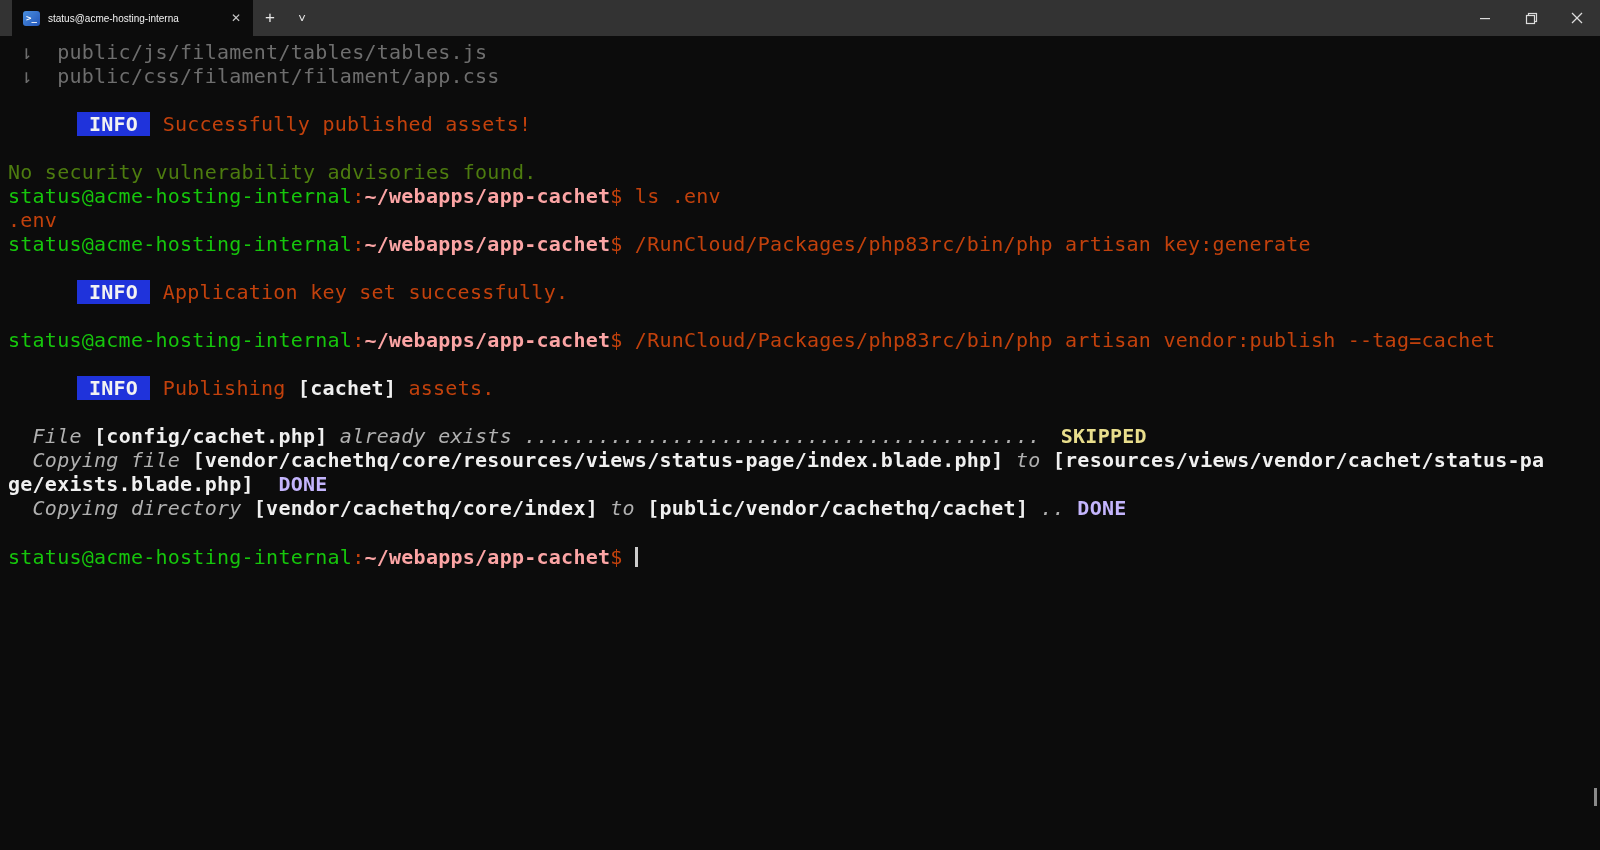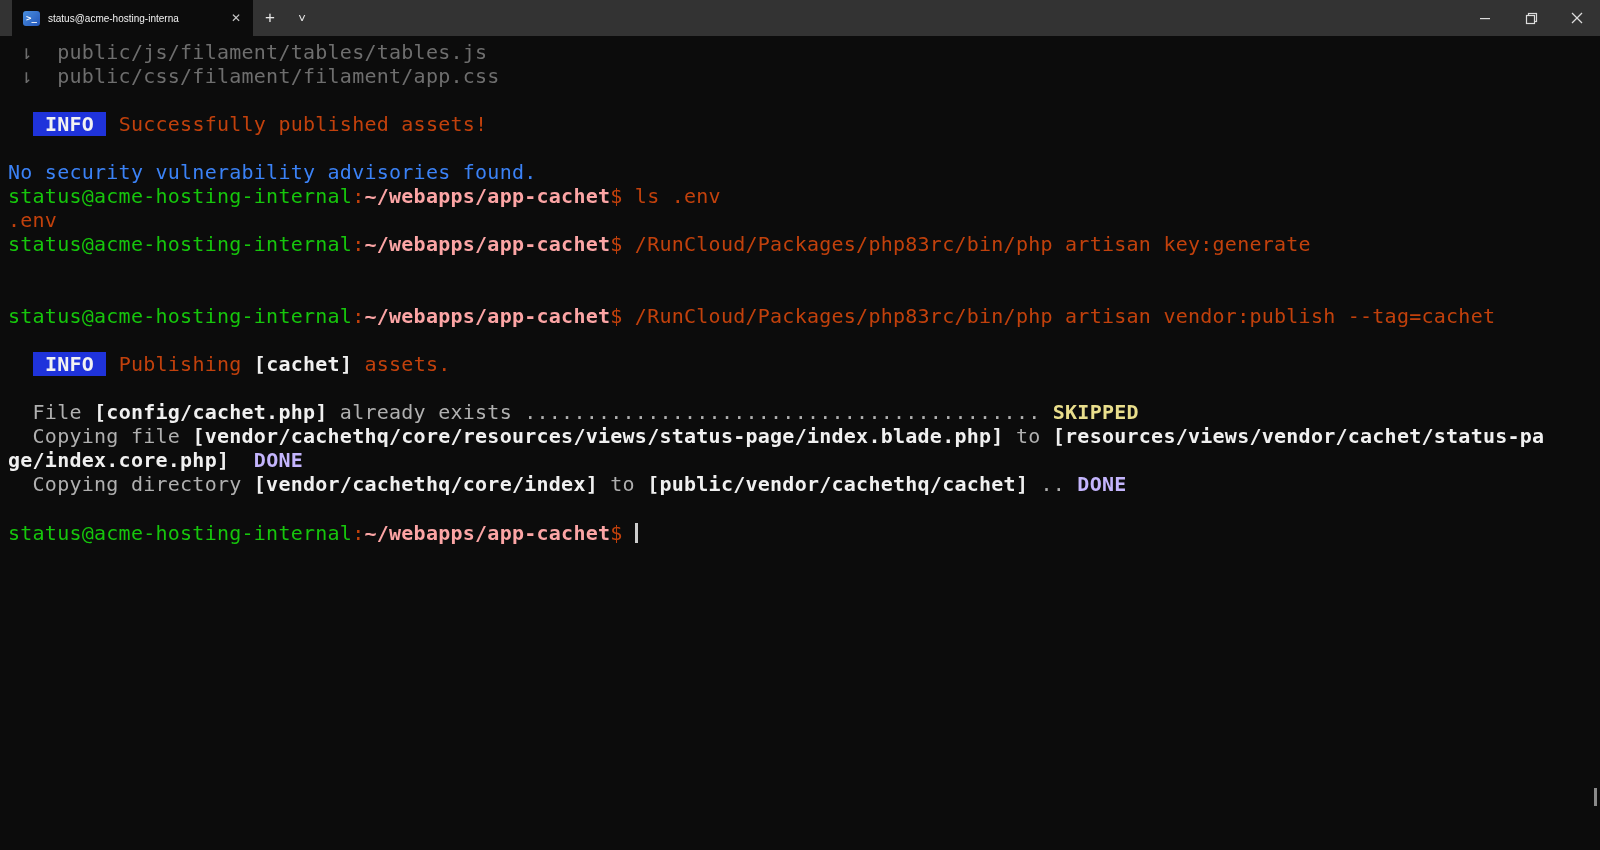--- a/index.html
+++ b/index.html
@@ -79,28 +79,28 @@
     font-size: 20px;
     line-height: 24px;
     letter-spacing: 0.25px;
     color: #CCCCCC;
     cursor: text;
   }
   .line { white-space: pre; height: 24px; }
 
   .seg-fg         { color: #c2410c; }
   .seg-dim        { color: #6E6E6E; }
-  .seg-label      { color: #B0B0B0; }
-  .seg-green      { color: #3b82f6; }
+  .seg-label      { color: #B0B0B0; font-style: italic; }
+  .seg-green      { color: #4d7c0f; }
   .seg-greenBold  { color: #16C60C; font-weight: normal; }
   .seg-brightGreen{ color: #c4b5fd; font-weight: bold; }
   .seg-blueBold   { color: #fca5a5; font-weight: bold; }
   .seg-pathBold   { color: #F0F0F0; font-weight: bold; }
-  .seg-yellow     { color: #E9DE8C; font-weight: bold; }
-  .seg-badge      { background: #1F33DB; color: #F2F2F2; font-weight: bold; }
+  .seg-yellow     { color: #E9DE8C; font-weight: bold; margin-left: 8px; }
+  .seg-badge      { background: #1F33DB; color: #F2F2F2; font-weight: bold; margin-left: 44px; }
   .seg-cursor {
     display: inline-block;
     width: 3px; height: 20px;
     background: #CCCCCC;
     transform: translateY(3px);
   }
 
   .scroll-thumb {
     position: absolute;
     right: 3px; top: 752px;
@@ -145,26 +145,27 @@
       <div class="line"><span class="seg-dim"> ⇂  public/js/filament/tables/tables.js</span></div>
       <div class="line"><span class="seg-dim"> ⇂  public/css/filament/filament/app.css</span></div>
       <div class="line">&nbsp;</div>
       <div class="line"><span class="seg-fg">  </span><span class="seg-badge"> INFO </span><span class="seg-fg"> Successfully published assets!</span></div>
       <div class="line">&nbsp;</div>
       <div class="line"><span class="seg-green">No security vulnerability advisories found.</span></div>
       <div class="line"><span class="seg-greenBold">status@acme-hosting-internal</span><span class="seg-fg">:</span><span class="seg-blueBold">~/webapps/app-cachet</span><span class="seg-fg">$</span><span class="seg-fg"> ls .env</span></div>
       <div class="line"><span class="seg-fg">.env</span></div>
       <div class="line"><span class="seg-greenBold">status@acme-hosting-internal</span><span class="seg-fg">:</span><span class="seg-blueBold">~/webapps/app-cachet</span><span class="seg-fg">$</span><span class="seg-fg"> /RunCloud/Packages/php83rc/bin/php artisan key:generate</span></div>
       <div class="line">&nbsp;</div>
+      <div class="line"><span class="seg-fg">  </span><span class="seg-badge"> INFO </span><span class="seg-fg"> Application key set successfully.</span></div>
       <div class="line">&nbsp;</div>
       <div class="line"><span class="seg-greenBold">status@acme-hosting-internal</span><span class="seg-fg">:</span><span class="seg-blueBold">~/webapps/app-cachet</span><span class="seg-fg">$</span><span class="seg-fg"> /RunCloud/Packages/php83rc/bin/php artisan vendor:publish --tag=cachet</span></div>
       <div class="line">&nbsp;</div>
       <div class="line"><span class="seg-fg">  </span><span class="seg-badge"> INFO </span><span class="seg-fg"> Publishing </span><span class="seg-pathBold">[cachet]</span><span class="seg-fg"> assets.</span></div>
       <div class="line">&nbsp;</div>
       <div class="line"><span class="seg-label">  File </span><span class="seg-pathBold">[config/cachet.php]</span><span class="seg-label"> already exists </span><span class="seg-label">..........................................</span><span class="seg-label"> </span><span class="seg-yellow">SKIPPED</span></div>
       <div class="line"><span class="seg-label">  Copying file </span><span class="seg-pathBold">[vendor/cachethq/core/resources/views/status-page/index.blade.php]</span><span class="seg-label"> to </span><span class="seg-pathBold">[resources/views/vendor/cachet/status-pa</span></div>
-      <div class="line"><span class="seg-pathBold">ge/index.core.php]</span><span class="seg-label">  </span><span class="seg-brightGreen">DONE</span></div>
+      <div class="line"><span class="seg-pathBold">ge/exists.blade.php]</span><span class="seg-label">  </span><span class="seg-brightGreen">DONE</span></div>
       <div class="line"><span class="seg-label">  Copying directory </span><span class="seg-pathBold">[vendor/cachethq/core/index]</span><span class="seg-label"> to </span><span class="seg-pathBold">[public/vendor/cachethq/cachet]</span><span class="seg-label"> .. </span><span class="seg-brightGreen">DONE</span></div>
       <div class="line">&nbsp;</div>
       <div class="line"><span class="seg-greenBold">status@acme-hosting-internal</span><span class="seg-fg">:</span><span class="seg-blueBold">~/webapps/app-cachet</span><span class="seg-fg">$</span><span class="seg-fg"> </span><span class="seg-cursor"></span></div>
     </div>
   <div class="scroll-thumb"></div>
 </div>
 
 </body></html>

